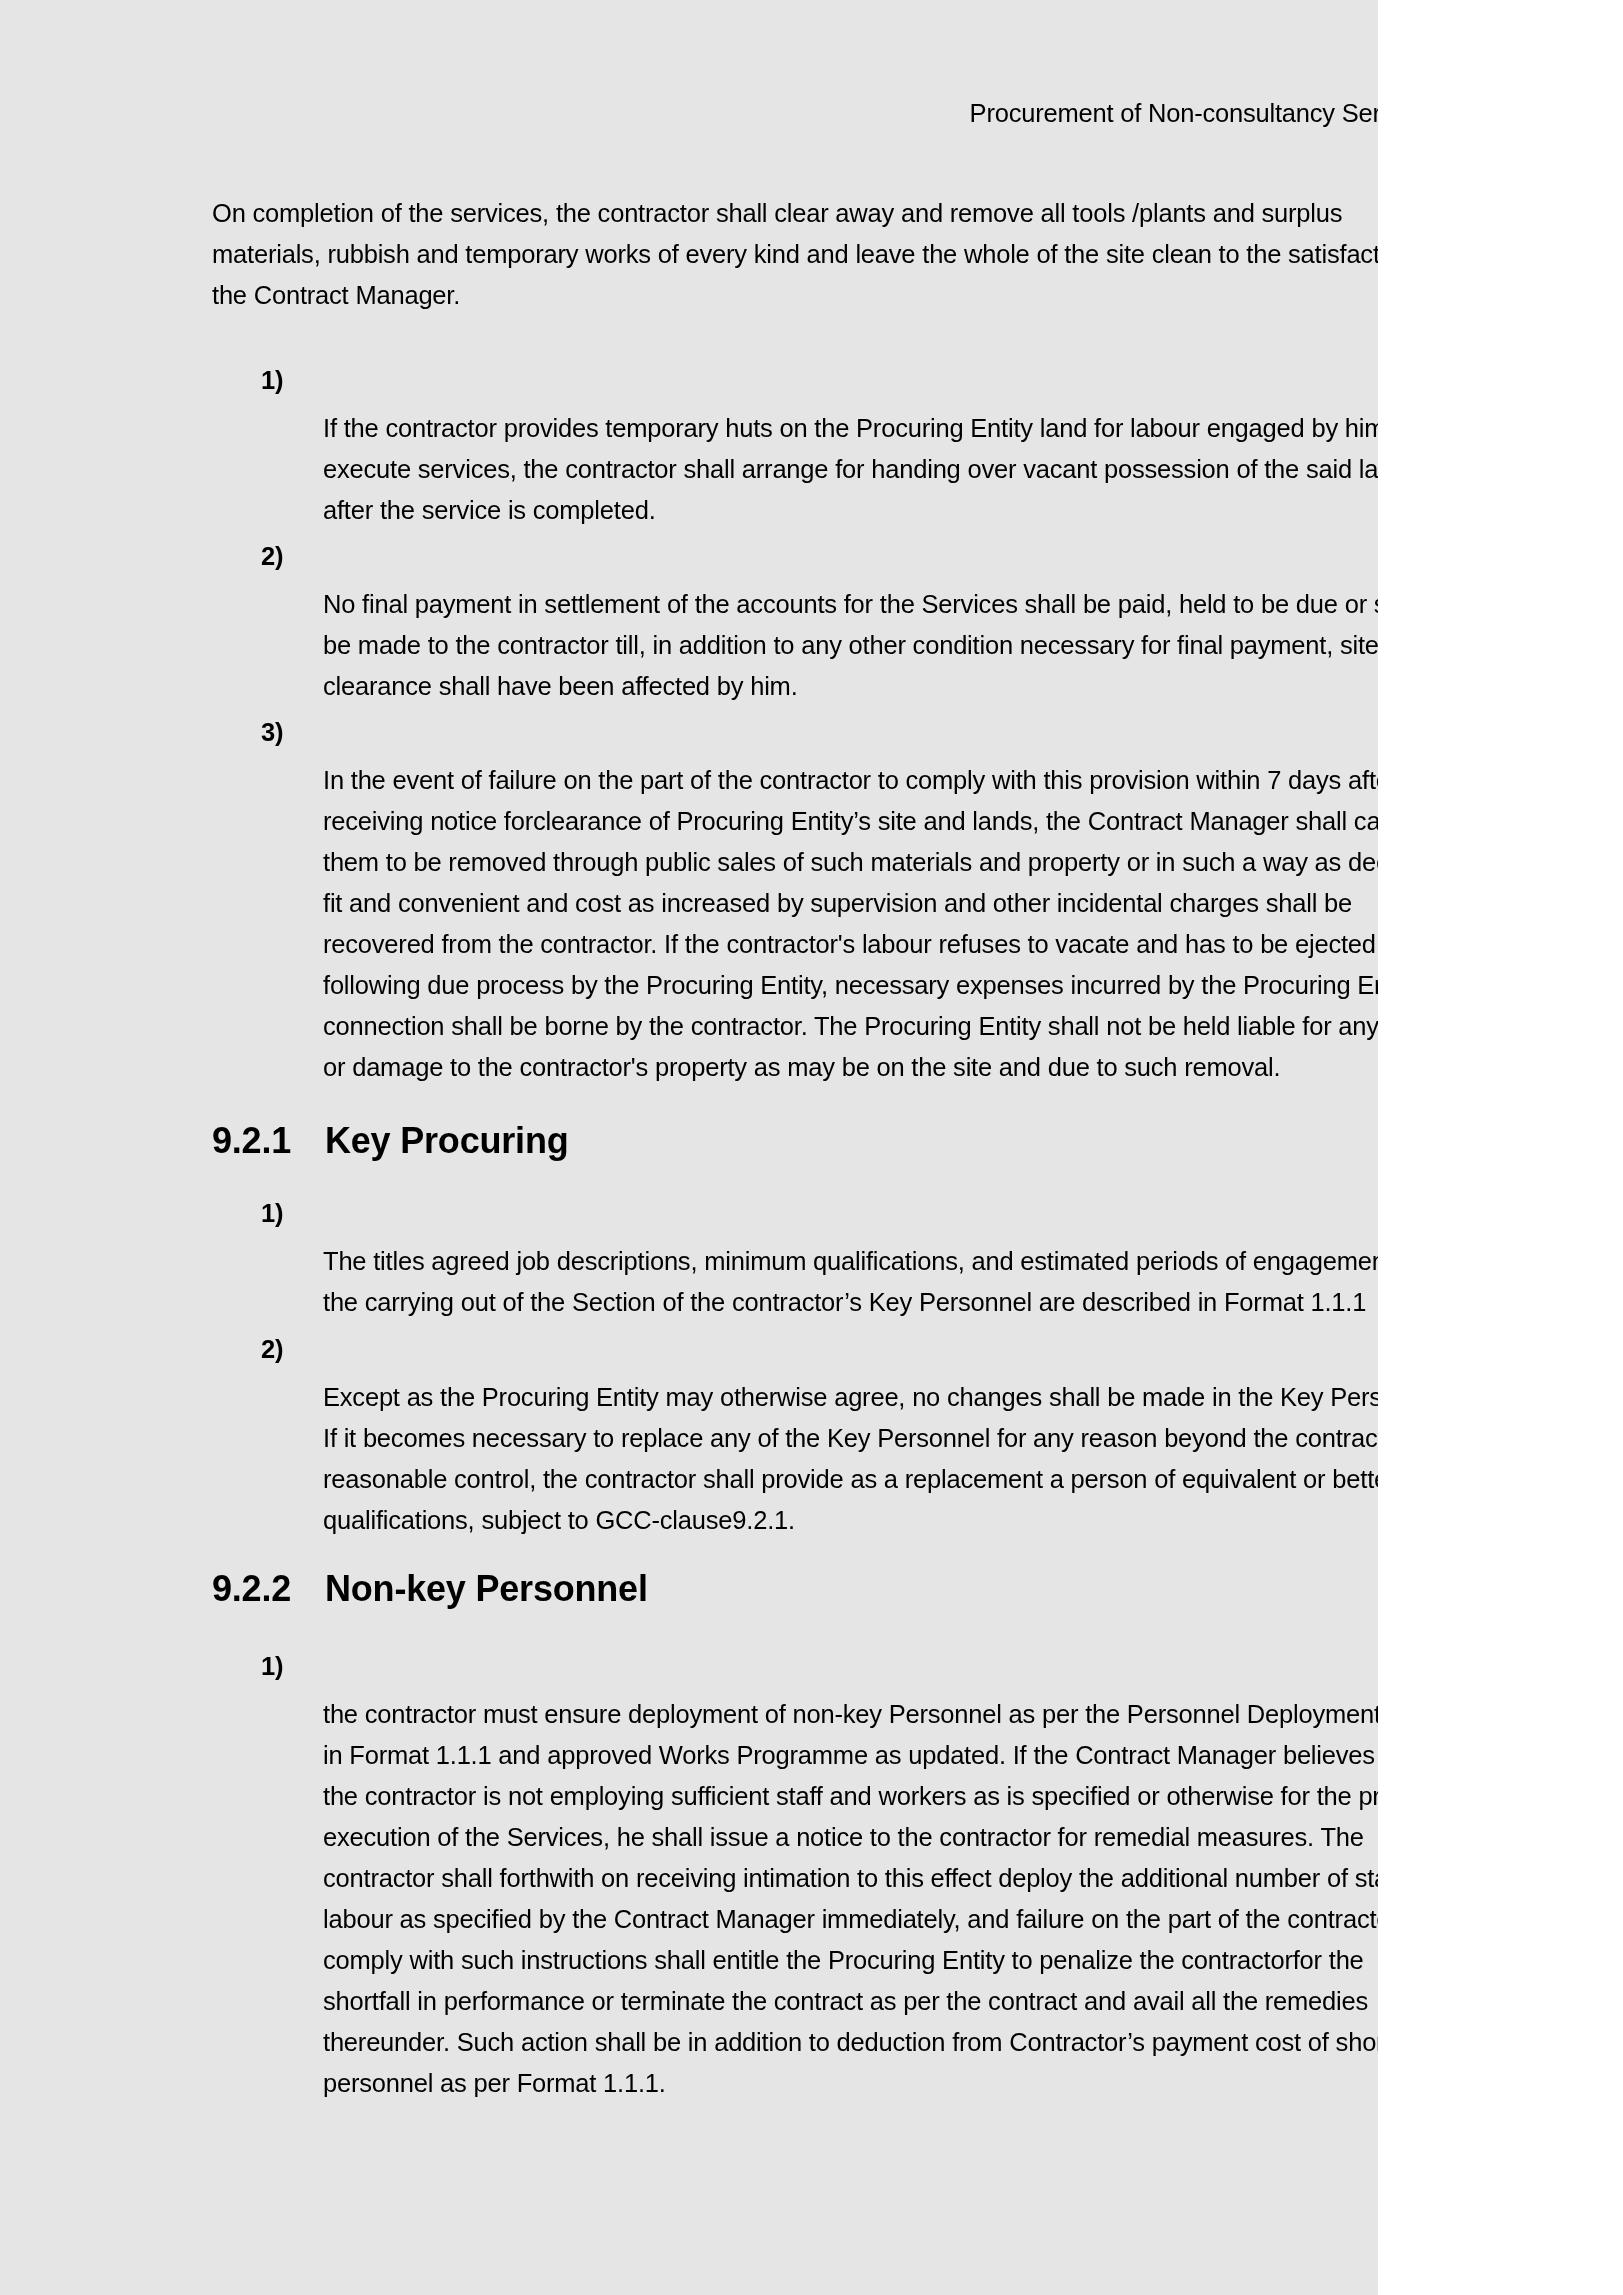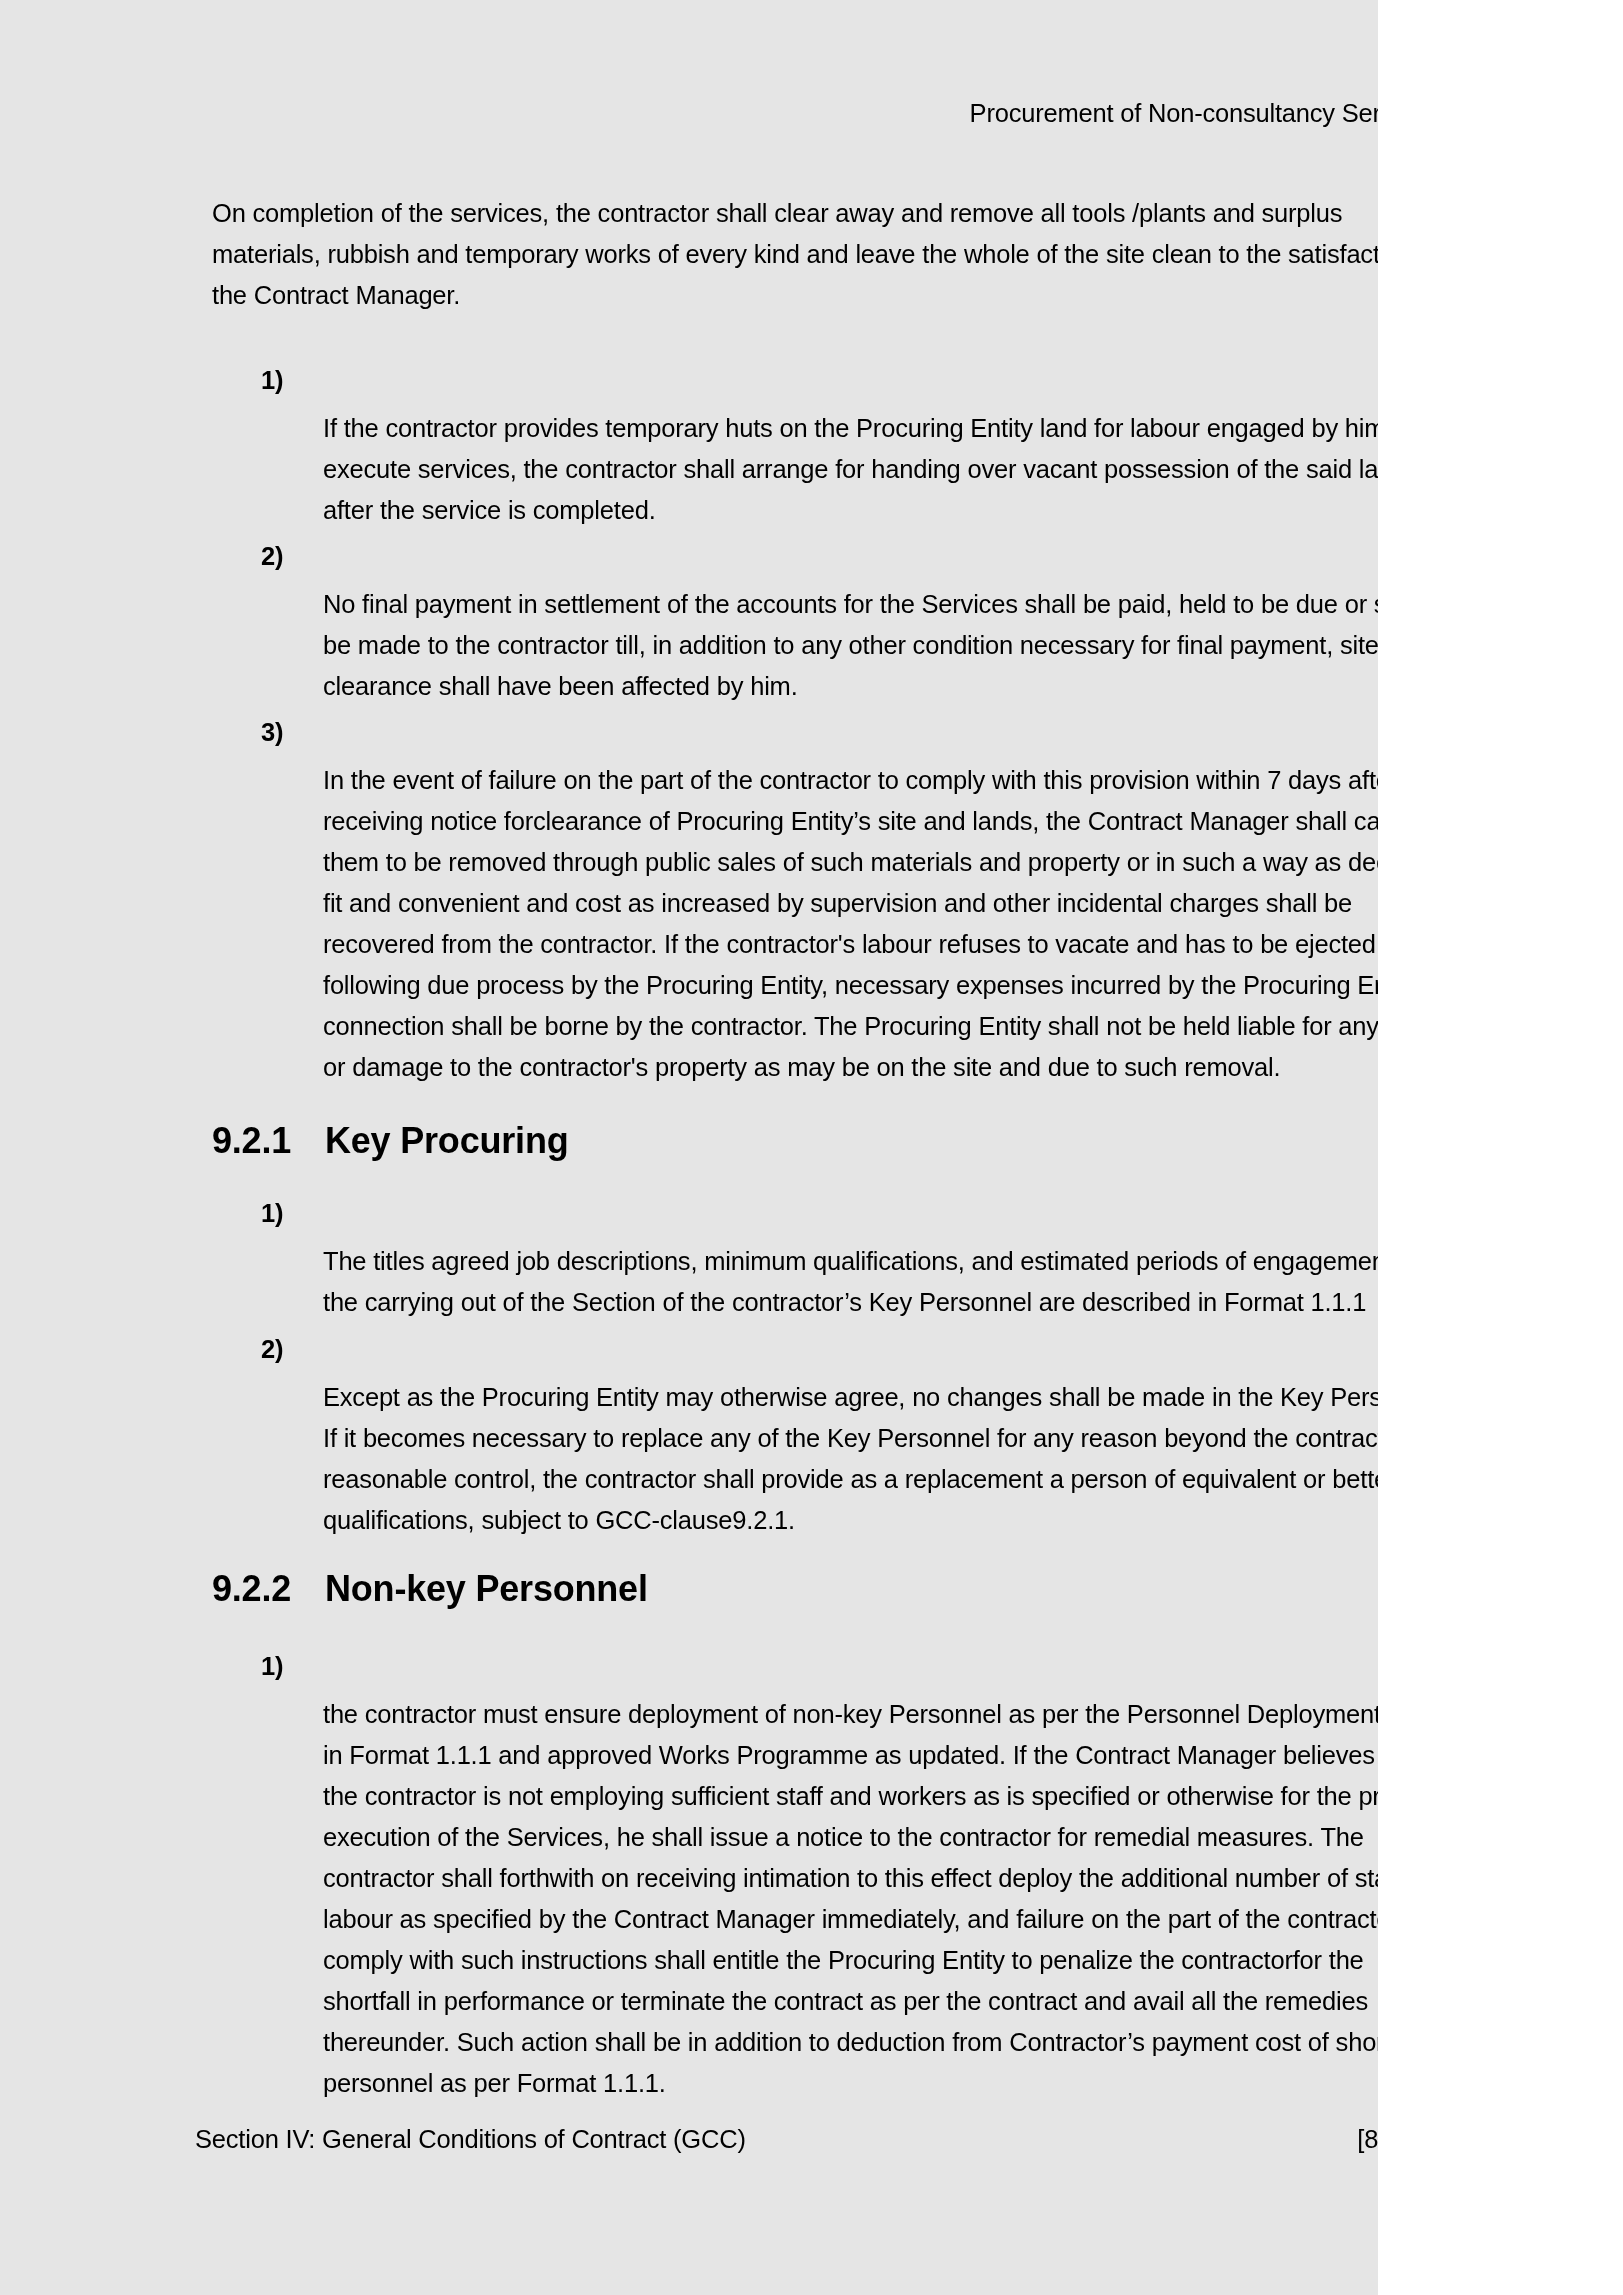--- a/index.html
+++ b/index.html
@@ -135,19 +135,15 @@
 
     <ol class="num-list">
       <li>
         <span class="num">1)</span>
         <span class="txt">the contractor must ensure deployment of non-key Personnel as per the Personnel Deployment Plan in Format 1.1.1 and approved Works Programme as updated. If the Contract Manager believes that the contractor is not employing sufficient staff and workers as is specified or otherwise for the proper execution of the Services, he shall issue a notice to the contractor for remedial measures. The contractor shall forthwith on receiving intimation to this effect deploy the additional number of staff and labour as specified by the Contract Manager immediately, and failure on the part of the contractor to comply with such instructions shall entitle the Procuring Entity to penalize the contractorfor the shortfall in performance or terminate the contract as per the contract and avail all the remedies thereunder. Such action shall be in addition to deduction from Contractor’s payment cost of shortfall personnel as per Format 1.1.1.</span>
       </li>
     </ol>
 
   </div>
 
-  <div class="footer">
-    <span>Section IV: General Conditions of Contract (GCC)</span>
-    <span class="page-num">[86]</span>
-  </div>
 
 </div>
 
 
 </body></html>

